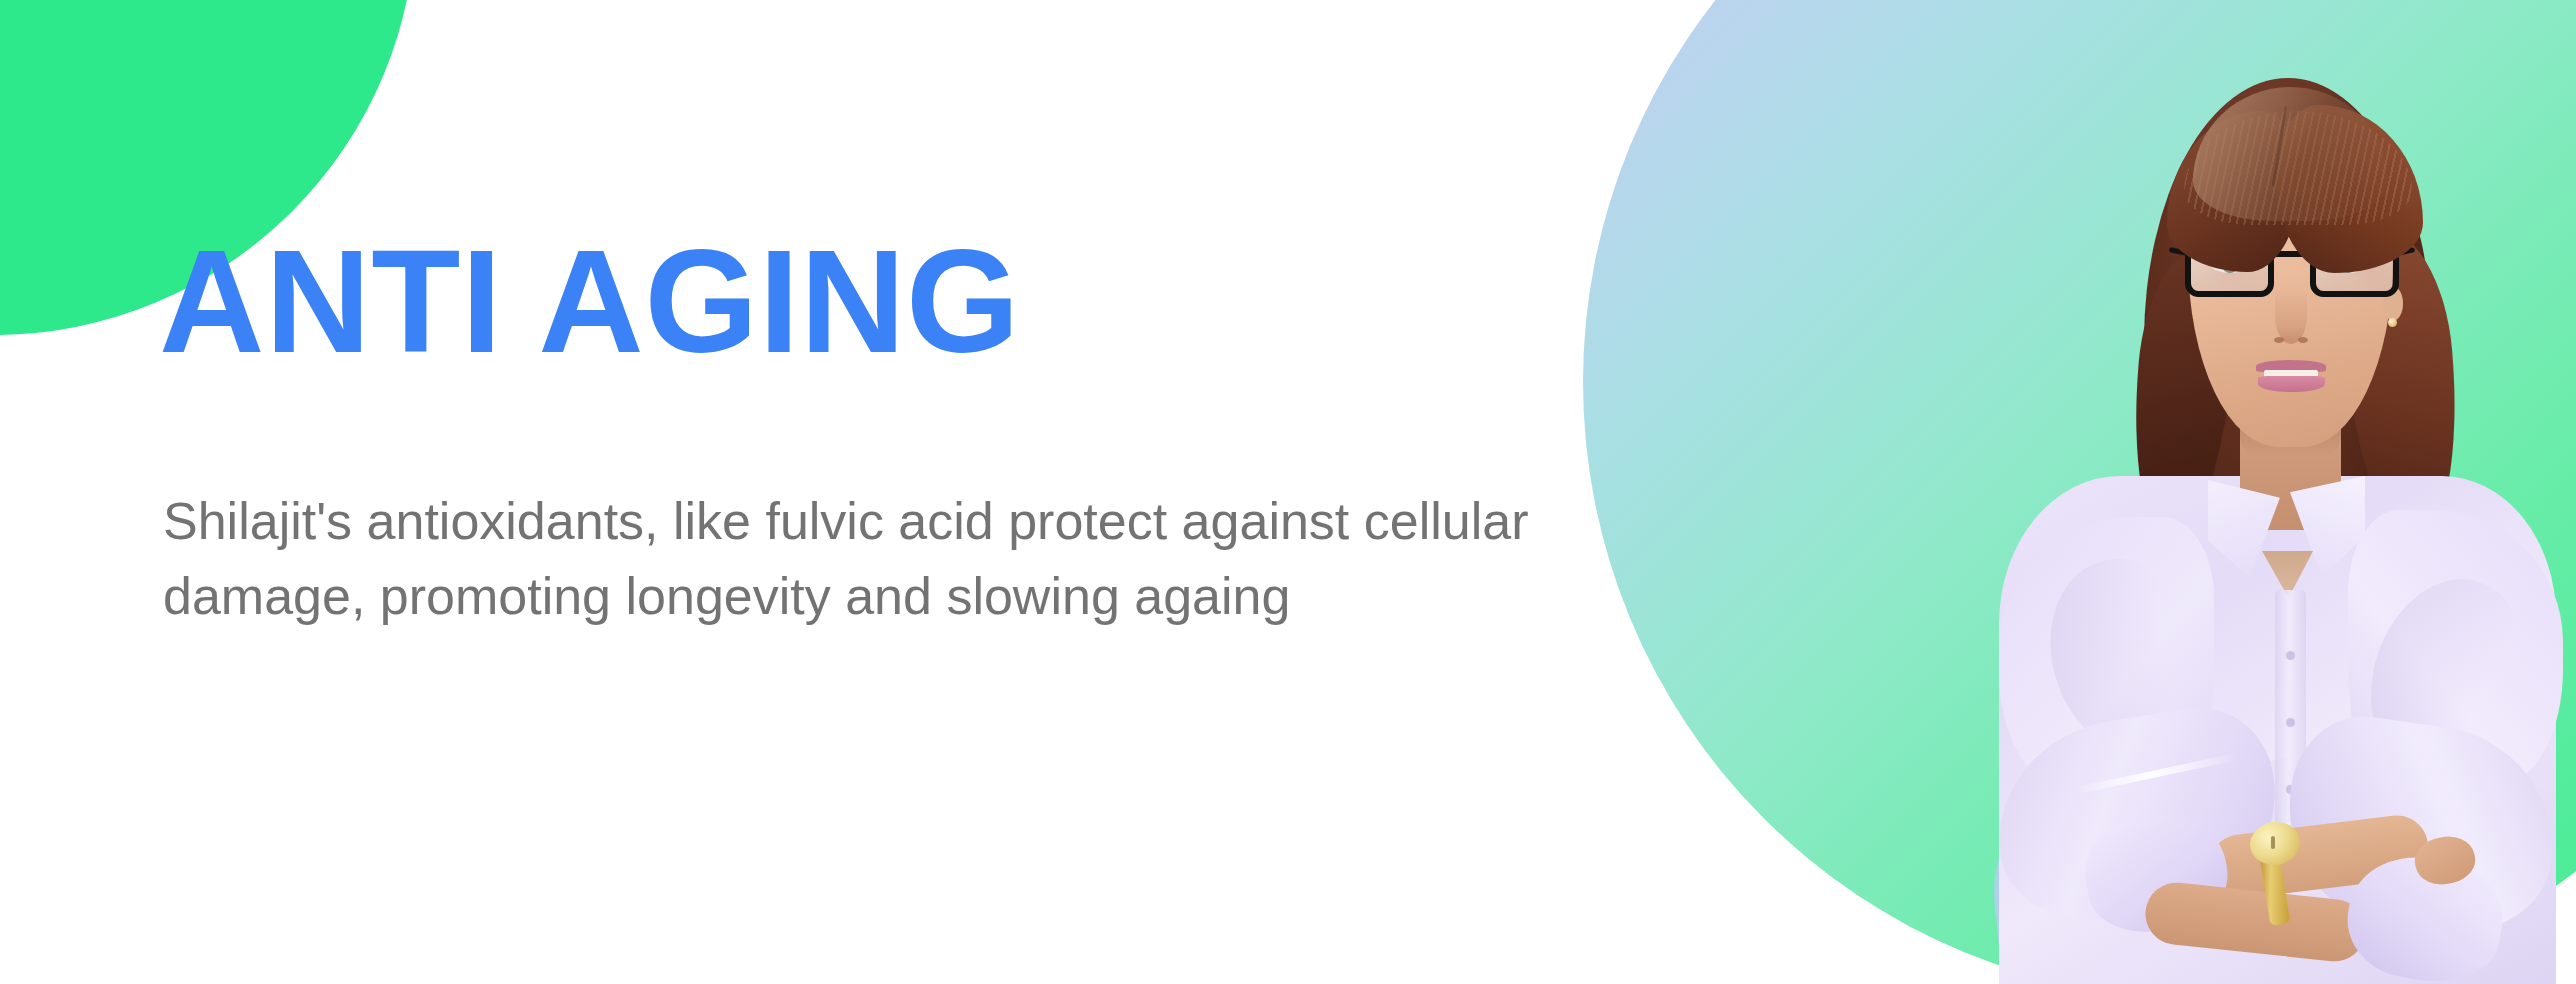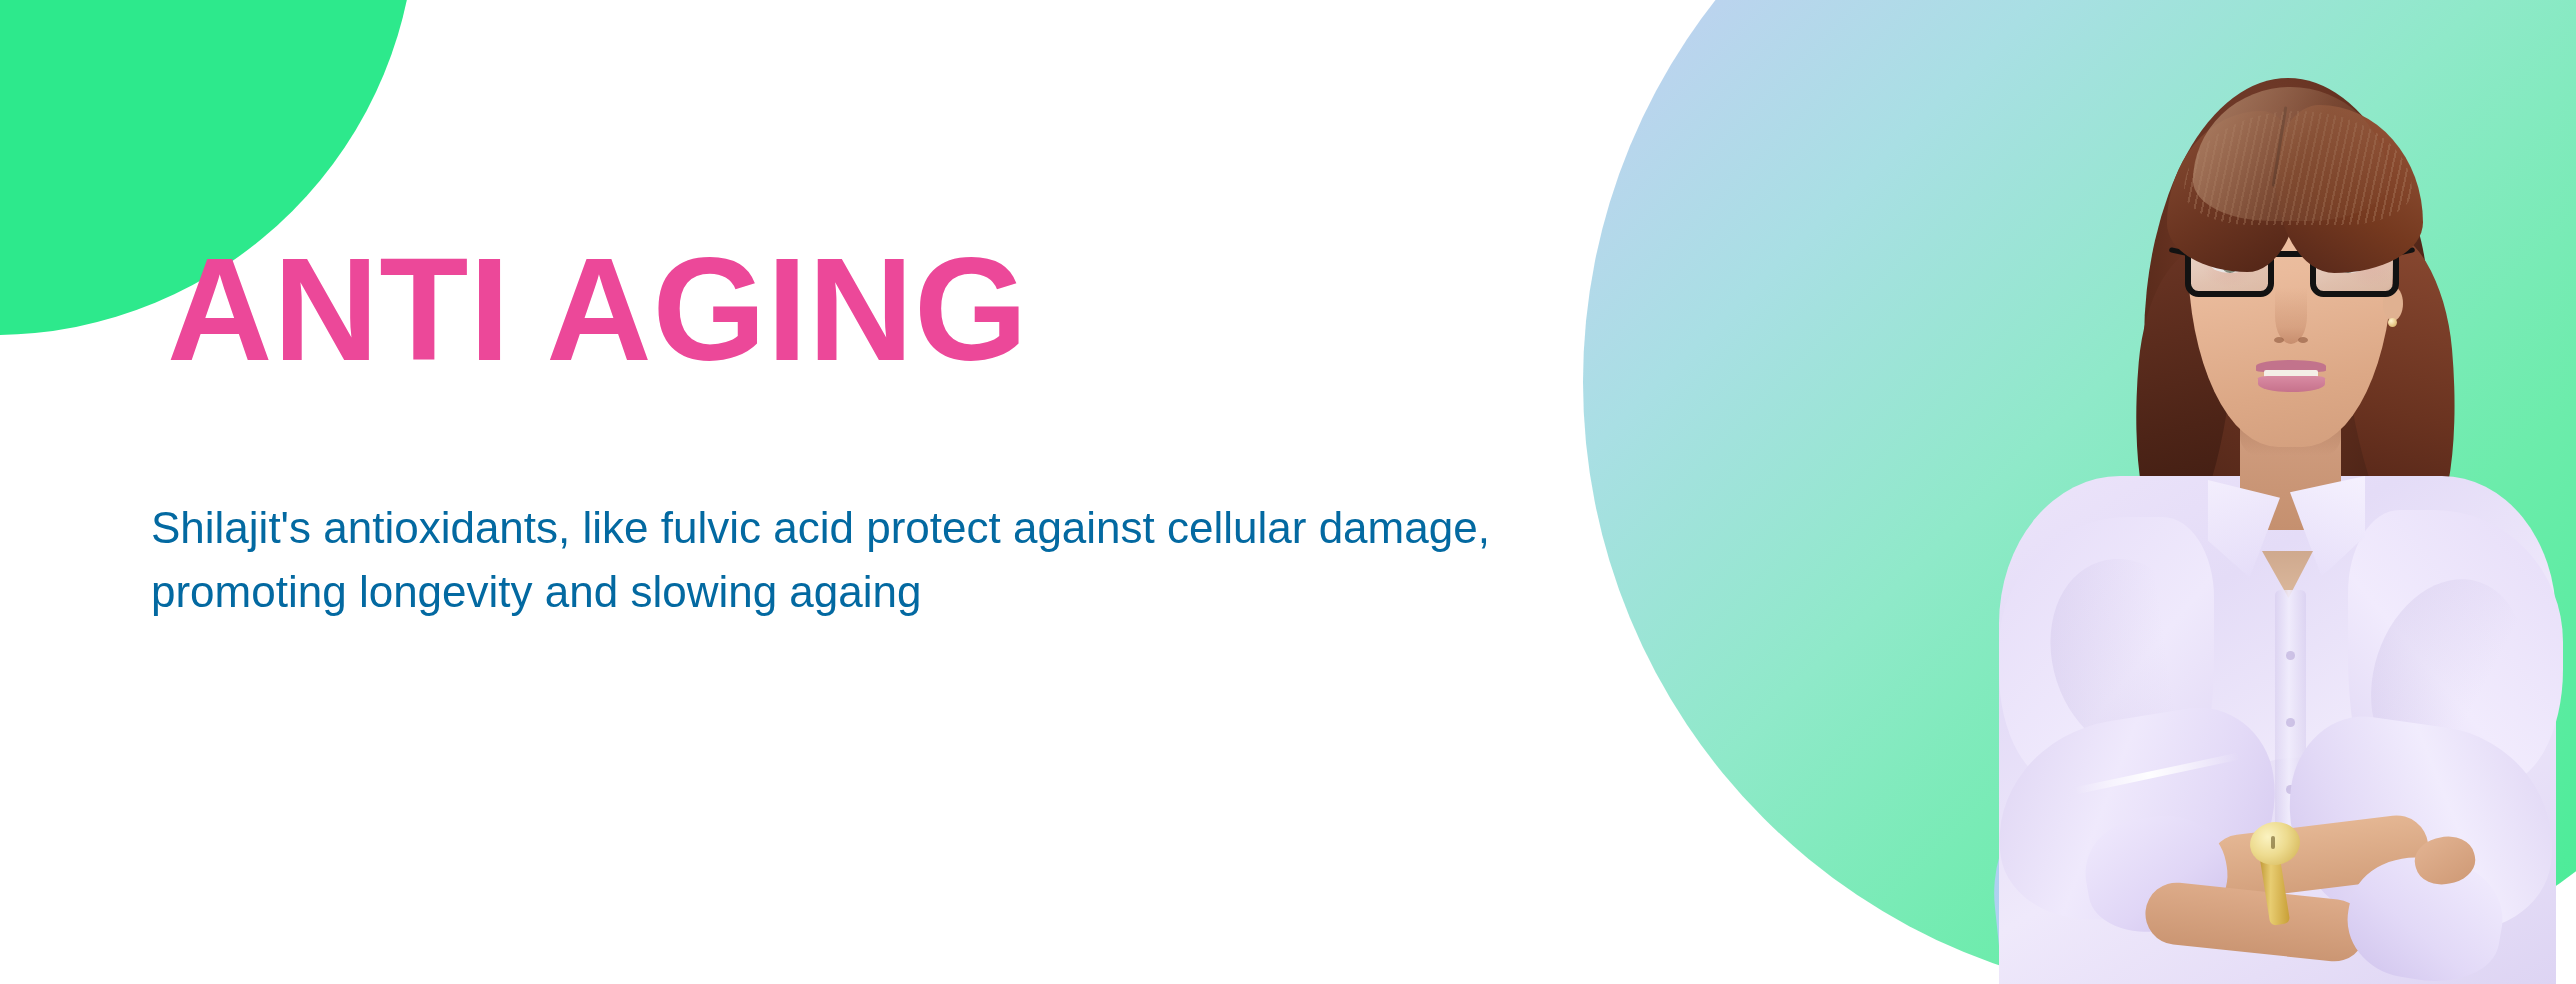--- a/index.html
+++ b/index.html
@@ -51,38 +51,38 @@
 
   
   .text-col {
     position: absolute;
     left: 151px;
     top: 221px;
     width: 1409px;
   }
 
   .headline {
-    margin: 16px;
+    margin: 8px;
     font-family: "Liberation Sans", sans-serif;
     font-size: 146px;
     font-weight: 700;
     letter-spacing: 0.7px;
     line-height: 1.0;
-    color: #ec4899;
+    color: #3b82f6;
     white-space: nowrap;
   }
 
   .subcopy {
-    margin: 0;
+    margin: 12px;
     padding-top: 97px;
     font-family: "Liberation Sans", sans-serif;
-    font-size: 44px;
+    font-size: 52px;
     font-weight: 400;
     line-height: 1.45;
-    color: #0369a1;
+    color: #737373;
     max-width: 1422px;
   }
 
   
   .portrait {
     position: absolute;
     left: 1972px;
     top: 47px;
     width: 604px;
     height: 937px;

